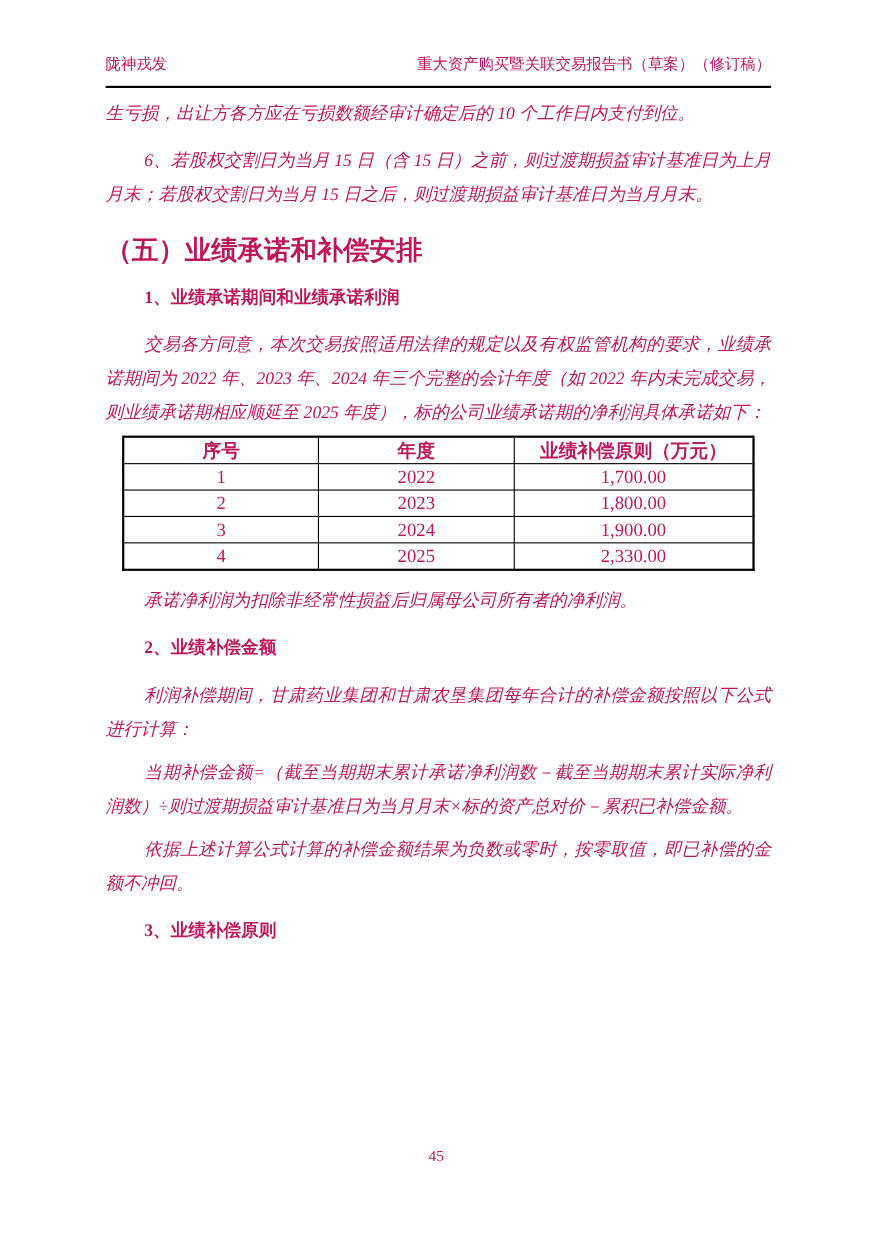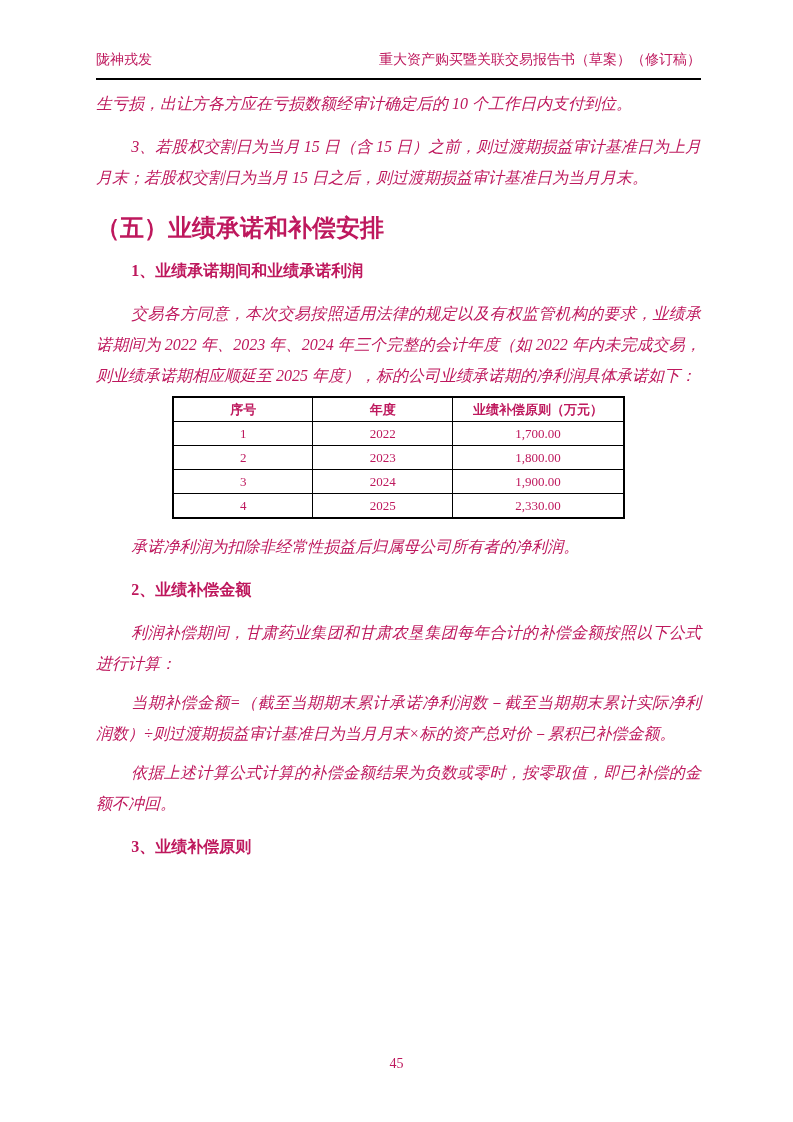--- a/index.html
+++ b/index.html
@@ -50,62 +50,62 @@
   }
   .sub-item {
     font-size: 16px;
     line-height: 31px;
     margin: 12px 0 0 0;
     text-indent: 2.2em;
     font-weight: bold;
   }
 
   table.profit-table {
-    width: 453px;
+    width: 575px;
     margin: 5px auto 0 auto;
     border-collapse: collapse;
-    font-size: 13px;
+    font-size: 17px;
     table-layout: fixed;
   }
   table.profit-table, table.profit-table tr:first-child th { border-top: 2px solid #000; }
   table.profit-table { border: 2px solid #000; }
   table.profit-table th, table.profit-table td {
     border: 1px solid #000;
     text-align: center;
     vertical-align: middle;
     height: 23px;
     padding: 0 4px;
   }
   table.profit-table th { font-weight: bold; }
   table.profit-table col.c1 { width: 31%; }
   table.profit-table col.c2 { width: 31%; }
   table.profit-table col.c3 { width: 38%; }
 
   .page-number {
     position: absolute;
     left: 0;
     right: 0;
-    bottom: 50px;
+    bottom: 62px;
     text-align: center;
     font-size: 14px;
   }
 </style>
 </head>
 <body>
 
 <div class="page">
 
   <div class="doc-header">
     <span class="hdr-left">陇神戎发</span>
     <span class="hdr-right">重大资产购买暨关联交易报告书（草案）（修订稿）</span>
   </div>
 
   <p class="para no-indent">生亏损，出让方各方应在亏损数额经审计确定后的 10 个工作日内支付到位。</p>
 
-  <p class="para indent">3、若股权交割日为当月 15 日（含 15 日）之前，则过渡期损益审计基准日为上月月末；若股权交割日为当月 15 日之后，则过渡期损益审计基准日为当月月末。</p>
+  <p class="para indent">6、若股权交割日为当月 15 日（含 15 日）之前，则过渡期损益审计基准日为上月月末；若股权交割日为当月 15 日之后，则过渡期损益审计基准日为当月月末。</p>
 
   <h2 class="section-heading">（五）业绩承诺和补偿安排</h2>
 
   <p class="sub-item">1、业绩承诺期间和业绩承诺利润</p>
 
   <p class="para indent">交易各方同意，本次交易按照适用法律的规定以及有权监管机构的要求，业绩承诺期间为 2022 年、2023 年、2024 年三个完整的会计年度（如 2022 年内未完成交易，则业绩承诺期相应顺延至 2025 年度），标的公司业绩承诺期的净利润具体承诺如下：</p>
 
   <table class="profit-table">
     <colgroup>
         <col class="c1">

